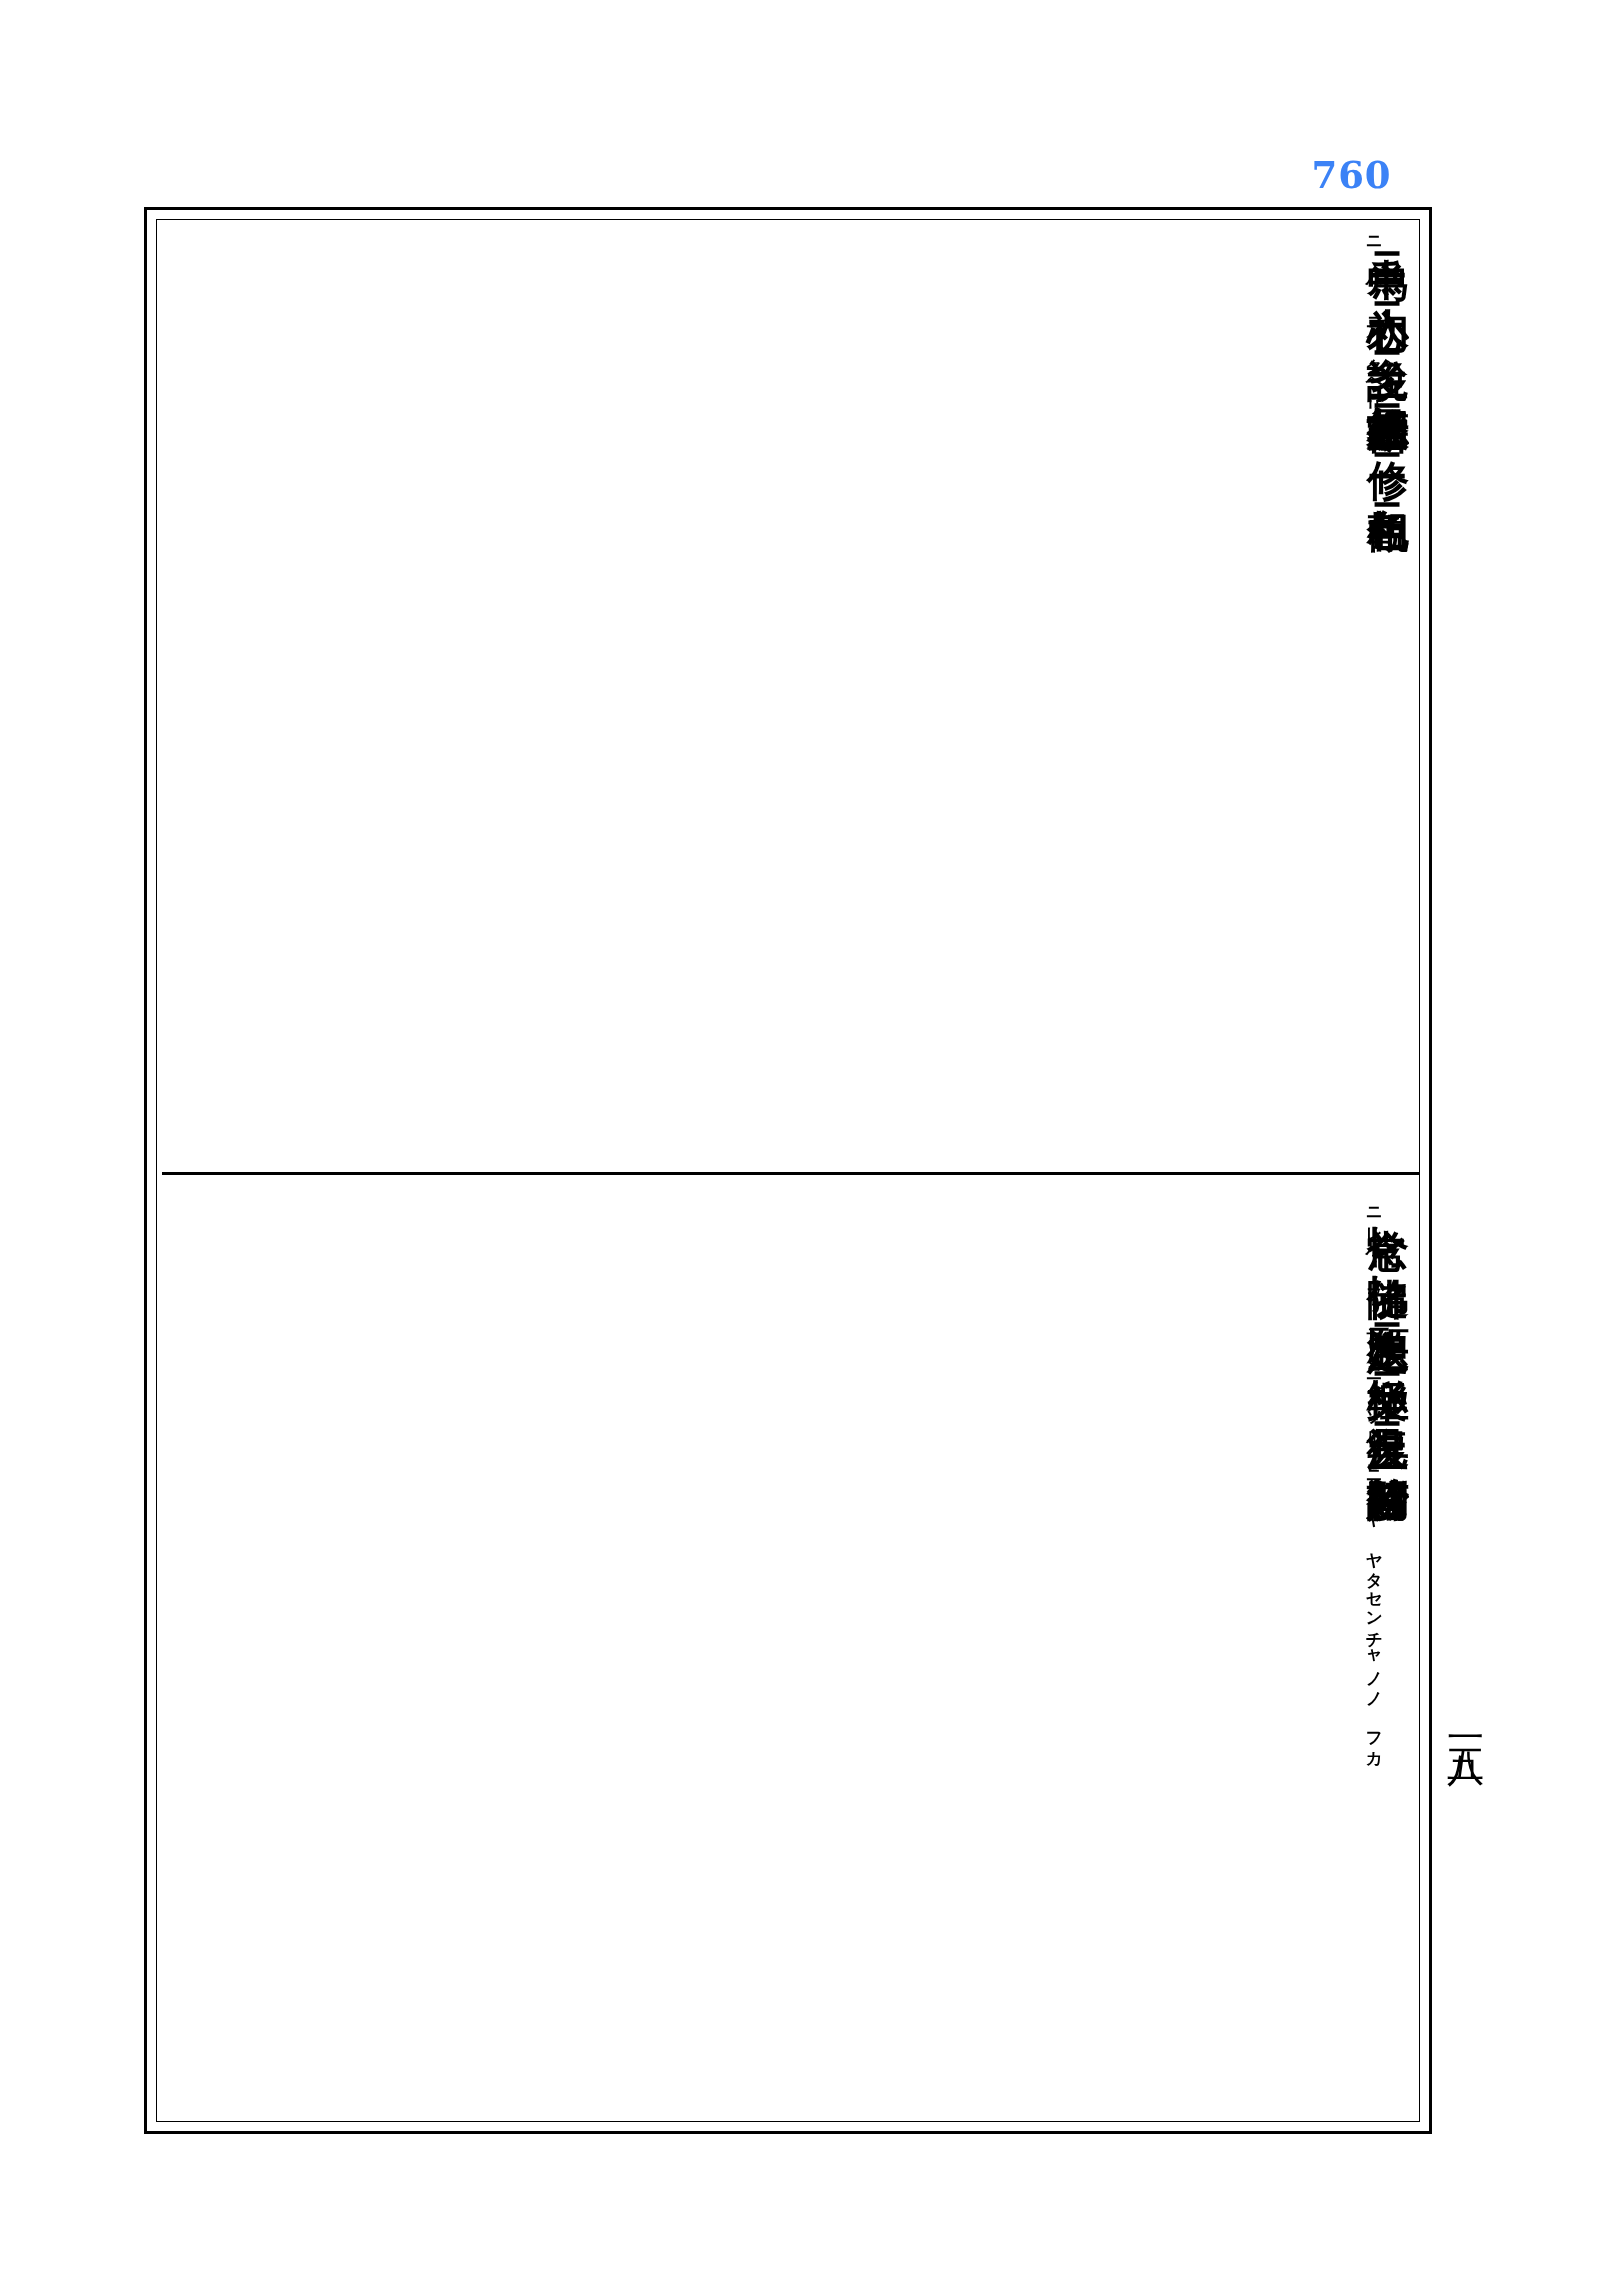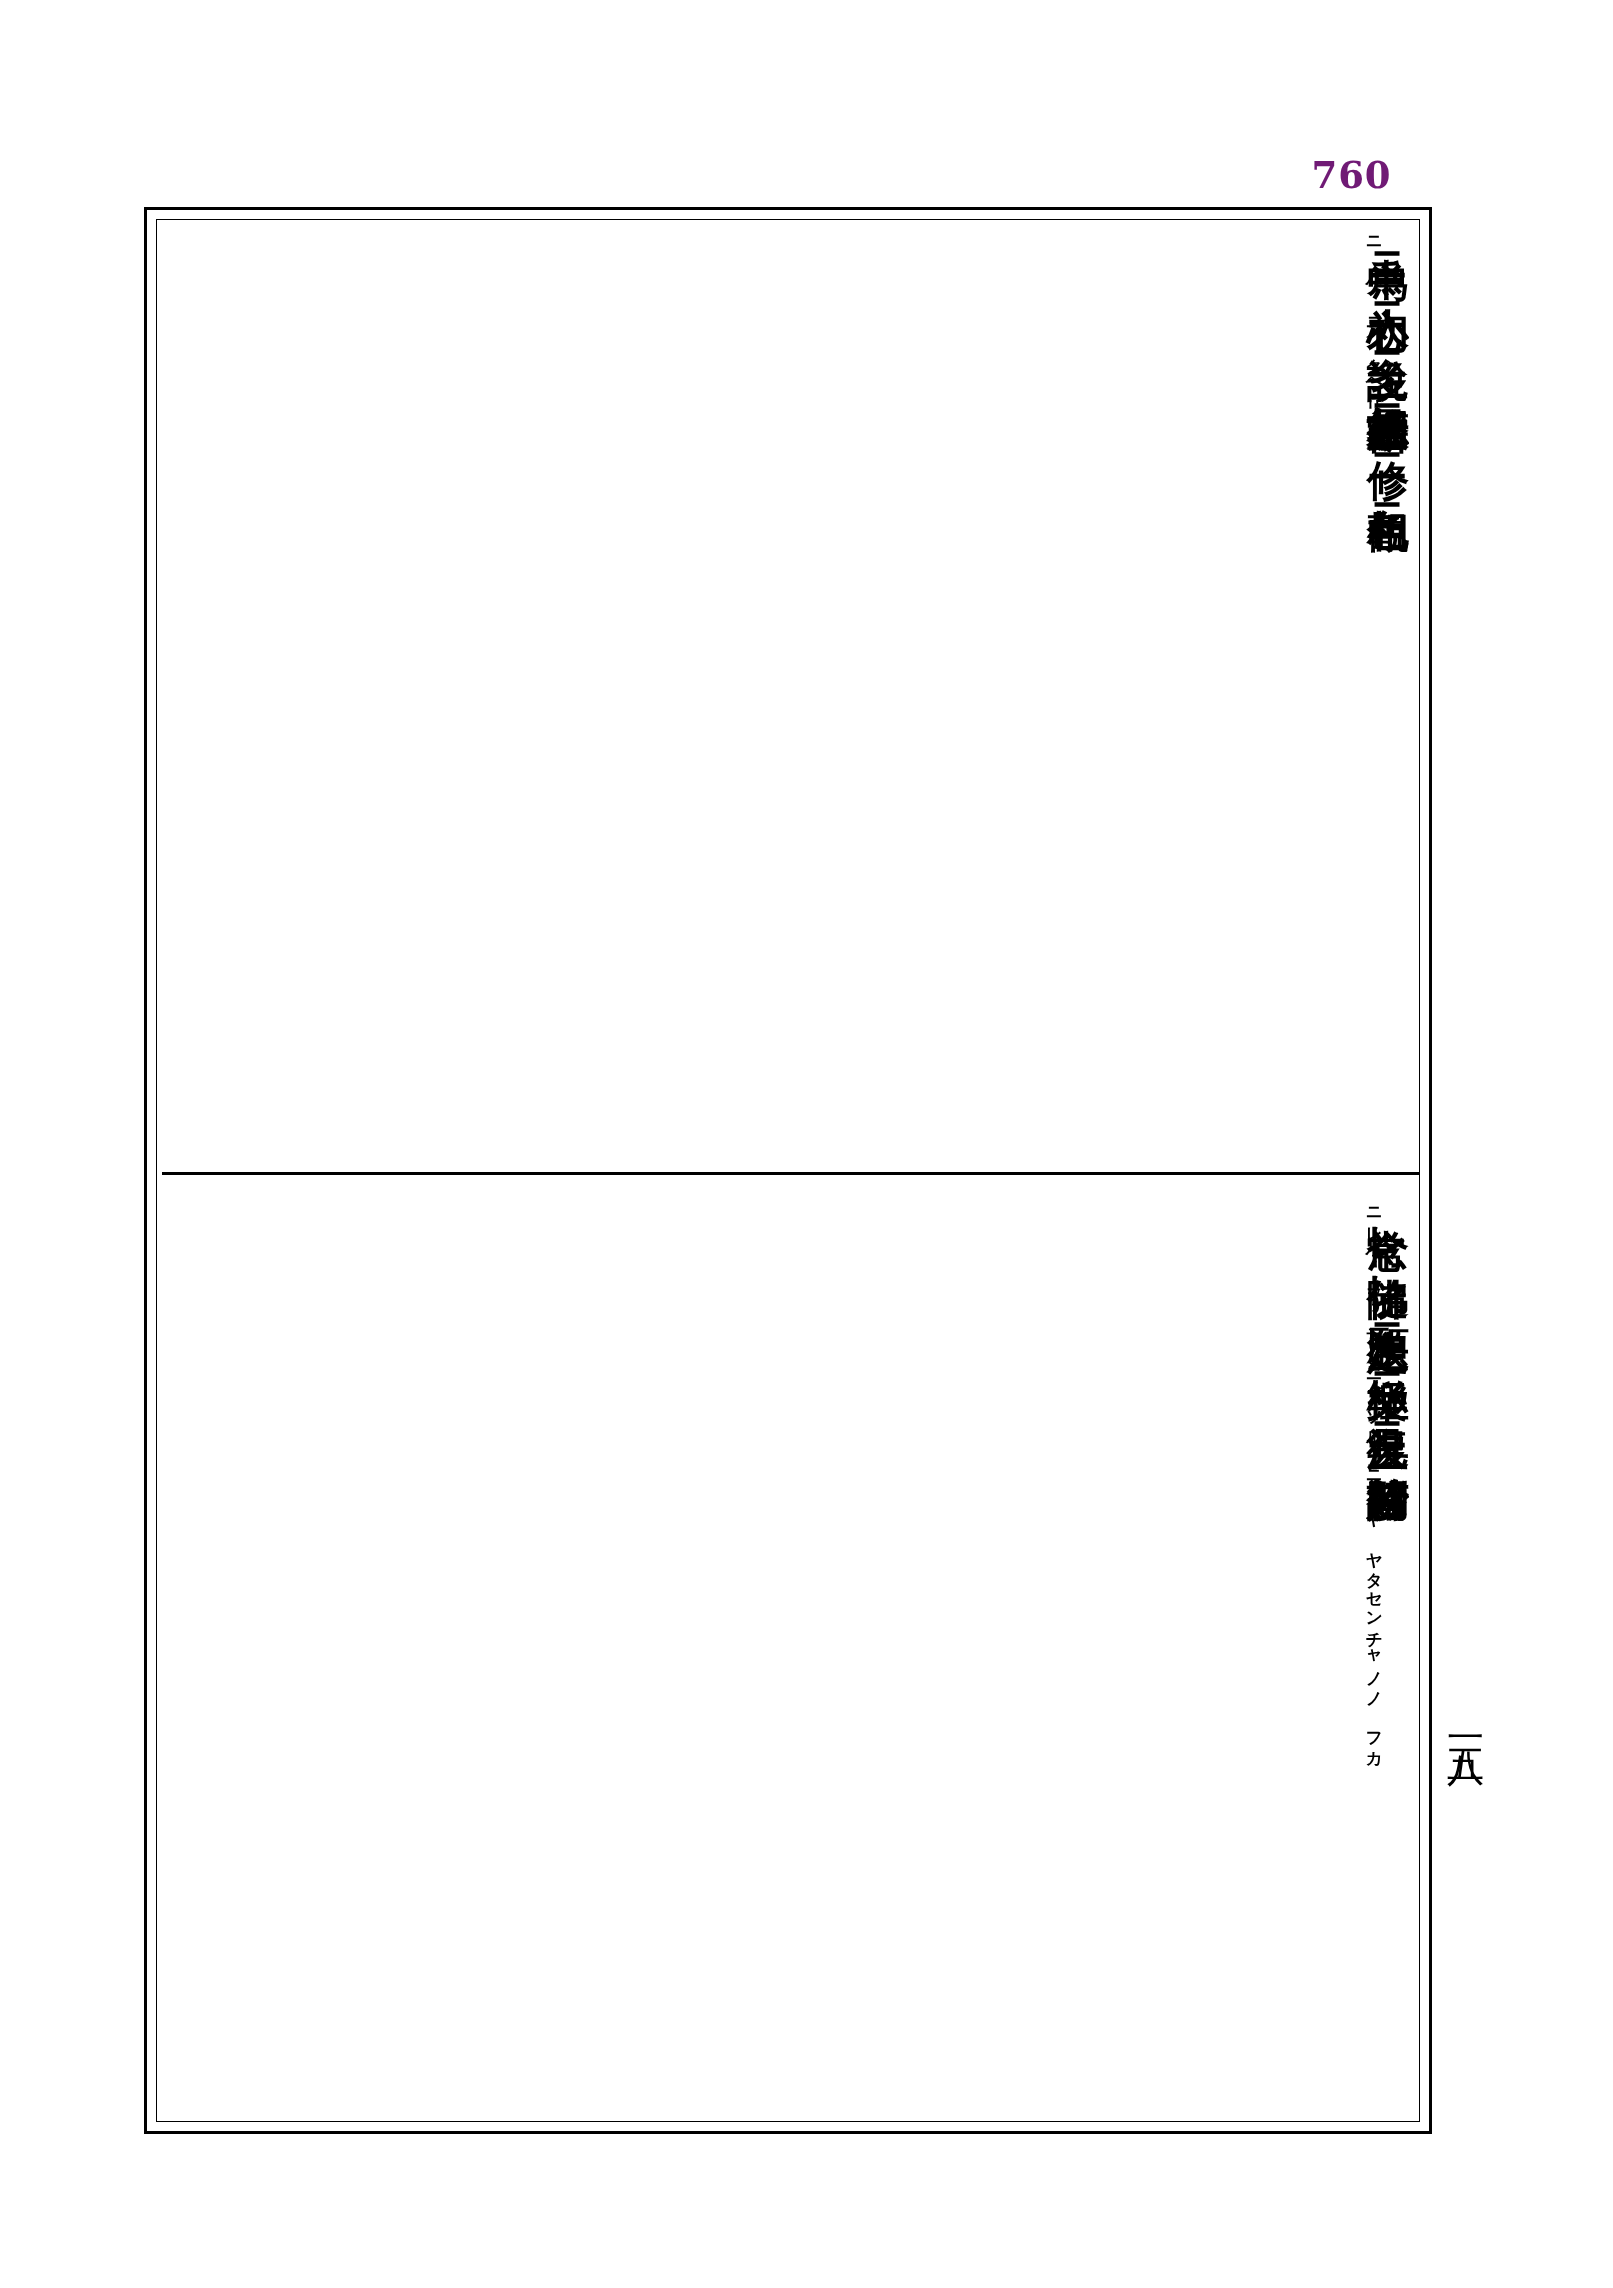--- a/index.html
+++ b/index.html
@@ -19,21 +19,21 @@
   #folio-arabic {
     position: absolute;
     top: 153px;
     left: 1296px;
     width: 111px;
     text-align: center;
     font-family: "DejaVu Serif", "Liberation Serif", serif;
     font-weight: 900;
     font-size: 37px;
     letter-spacing: 0.9px;
-    color: #701a75;
+    color: #3b82f6;
   }
 
   
   #folio-kanji {
     position: absolute;
     top: 1718px;
     left: 1436px;
     width: 50px;
     writing-mode: vertical-rl;
     text-orientation: upright;

